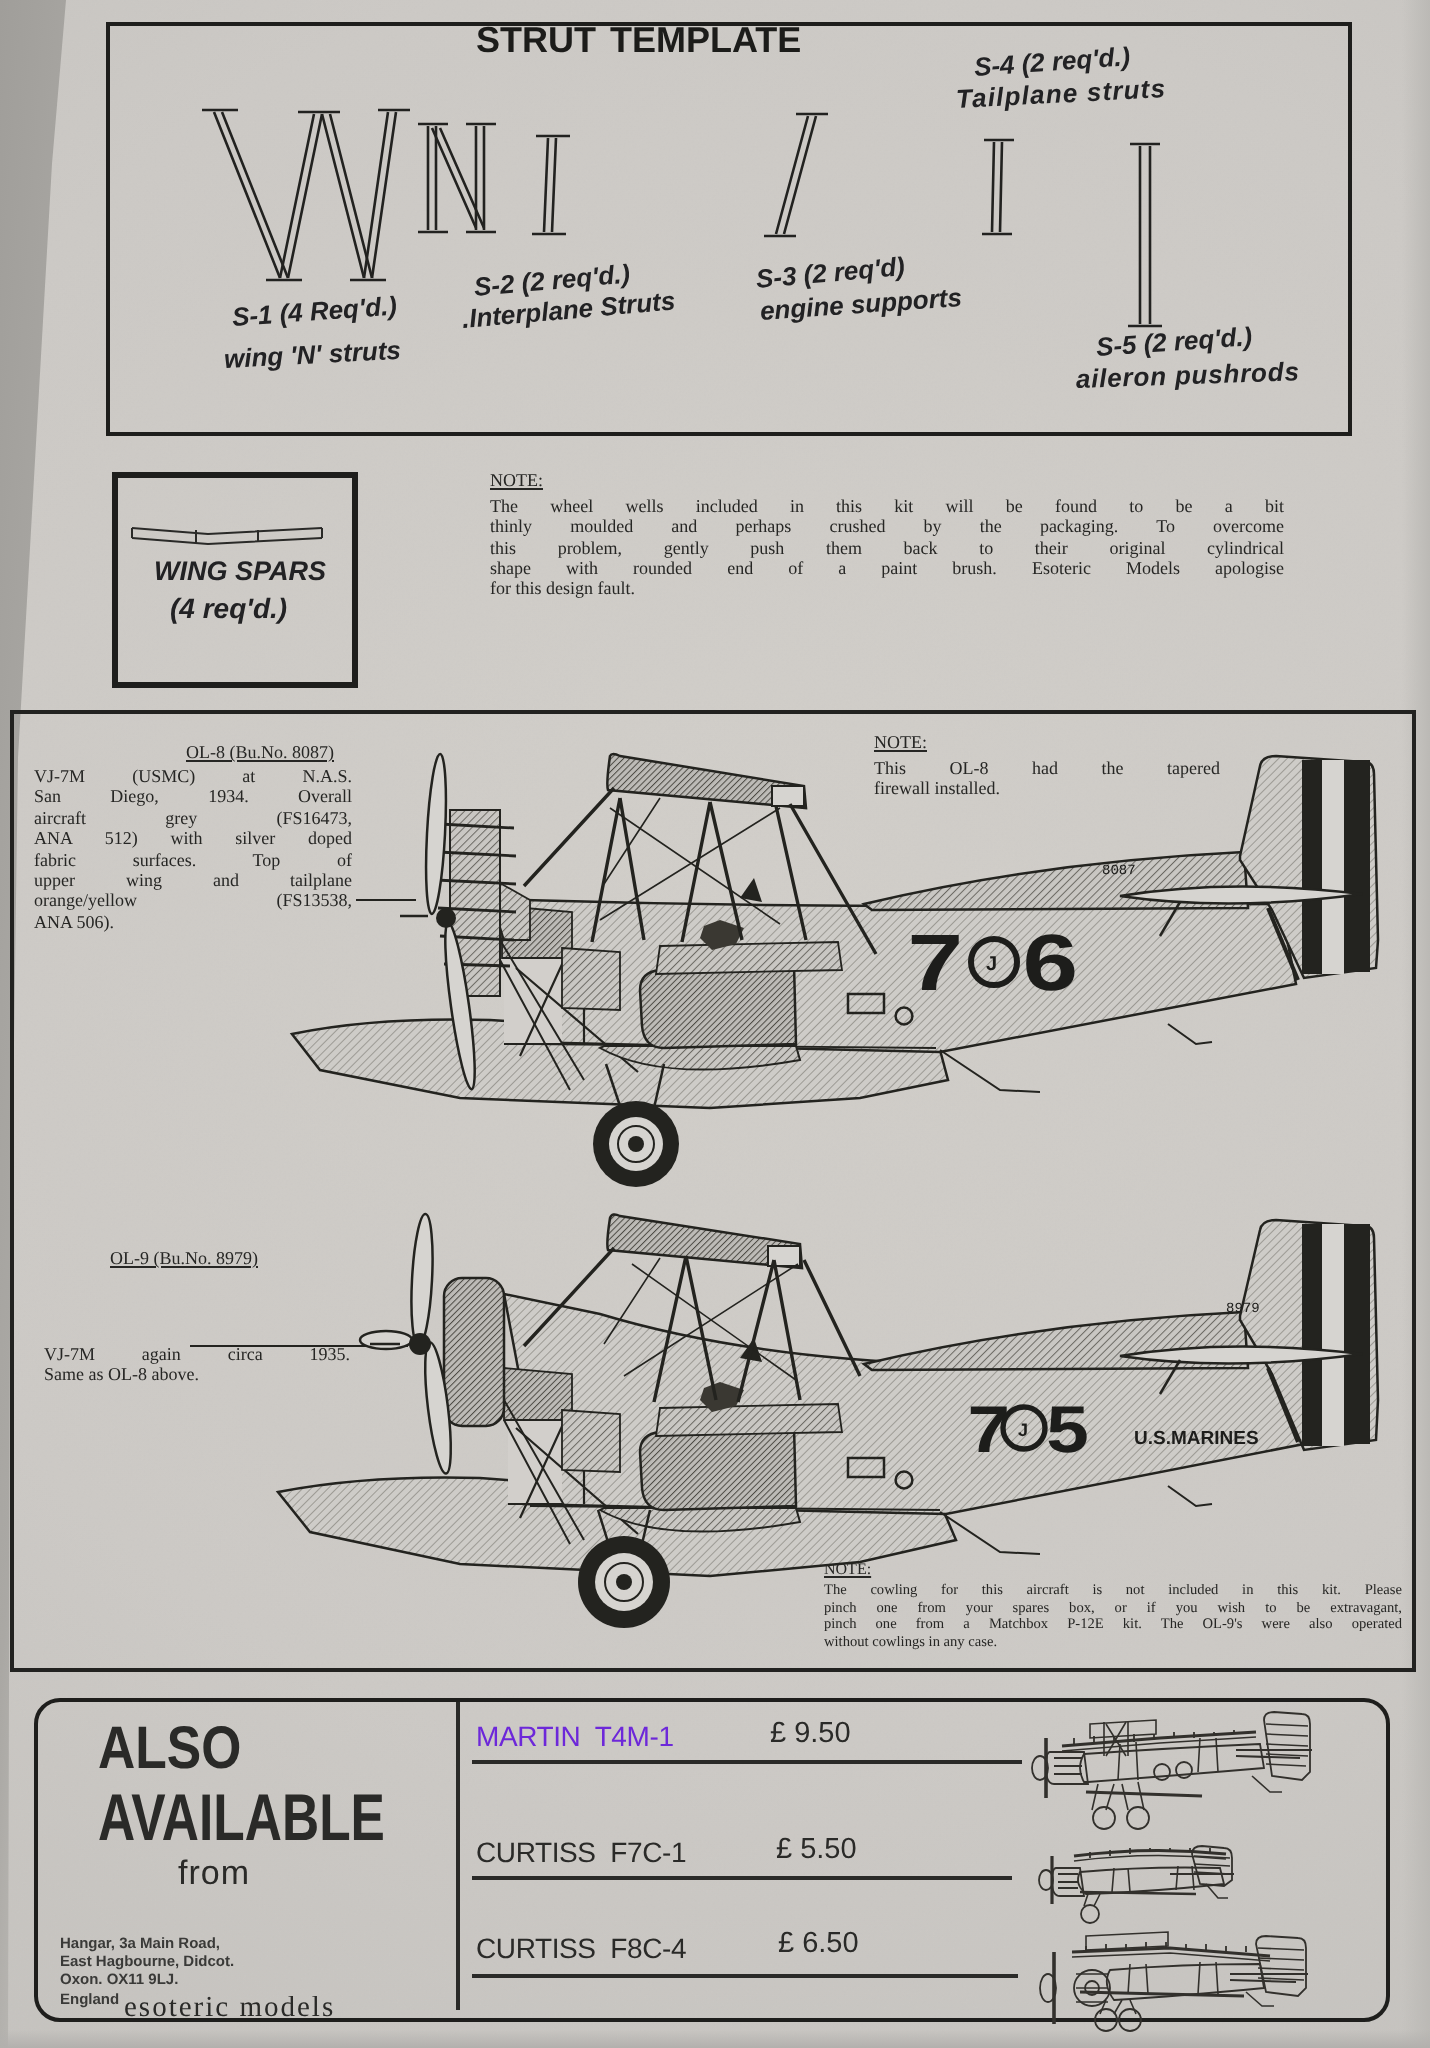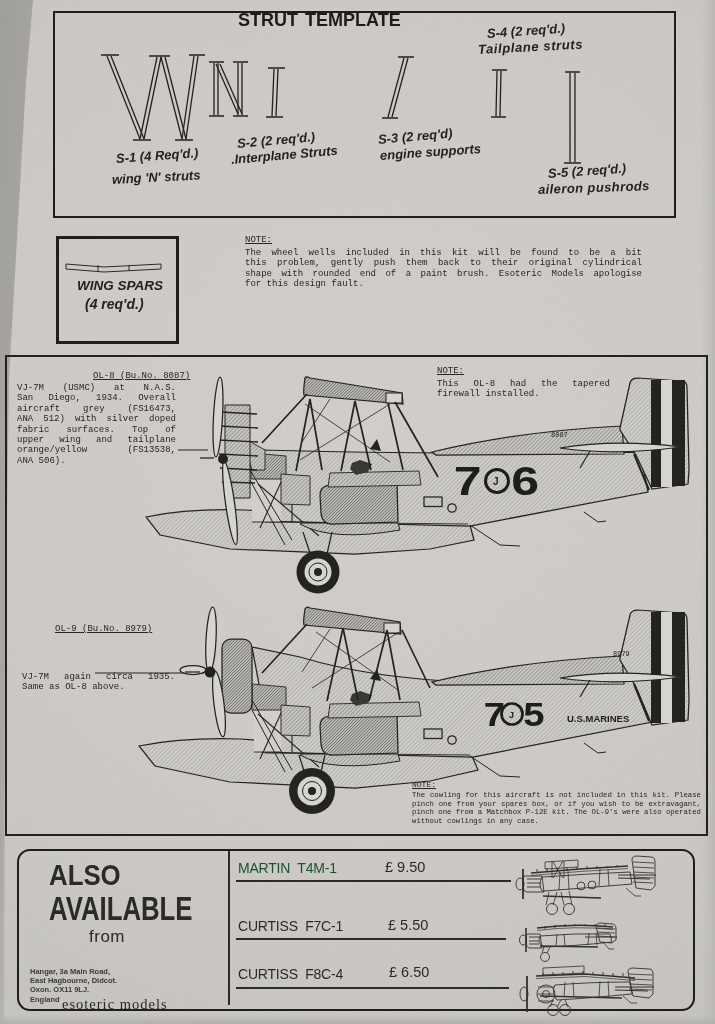--- a/index.html
+++ b/index.html
@@ -8,21 +8,21 @@
   .paper{position:absolute;left:0;top:0;width:715px;height:1024px;
      background:radial-gradient(ellipse 120% 80% at 52% 42%, #d2cfca 0%, #cdcac6 55%, #c2c0bc 100%);}
   .ledge{position:absolute;left:0;top:0;width:36px;height:1024px;
      background:linear-gradient(94deg,#a09e9a 0%, #aaa8a4 55%, #c0beba 82%, rgba(205,203,199,0) 100%);
      clip-path:polygon(0 0, 33px 0, 26px 8%, 9px 37%, 5px 65%, 4px 100%, 0 100%);}
   .redge{position:absolute;right:0;top:0;width:14px;height:1024px;
      background:linear-gradient(270deg,#bbb9b5 0%, rgba(205,203,199,0) 100%);}
   .bedge{position:absolute;left:0;bottom:0;width:715px;height:9px;
      background:linear-gradient(0deg,#b2b0ad 0%, rgba(205,203,199,0) 100%);}
   .box{position:absolute;border:2px solid #1e1e1c;}
-  .tw{font-family:Liberation Mono, monospace;color:#262624;}
+  .tw{font-family:Liberation Serif, serif;color:#262624;}
   .tw div{text-align:justify;text-align-last:justify;}
   .tw div.last{text-align-last:left;}
   .hw{position:absolute;font-family:"Liberation Sans",sans-serif;font-style:italic;
       font-weight:bold;color:#222224;white-space:nowrap;}
   .abs{position:absolute;}
 </style>
 </head>
 <body>
 <div class="paper"></div>
 <svg class="abs" style="left:0;top:0;opacity:0.16;" width="715" height="1024">
@@ -83,20 +83,21 @@
     <path d="M10,33 L48,36 L105,33"></path>
     <path d="M10,28 L10,33 M105,28 L105,33 M42,29 L42,36 M73,29 L73,35"></path>
   </g>
 </svg>
 <div class="hw" style="left:77px;top:278px;font-size:13.5px;">WING SPARS</div>
 <div class="hw" style="left:85px;top:296px;font-size:14px;">(4 req'd.)</div>
 
 <div class="abs tw" style="left:245px;top:235px;font-size:9px;"><span style="text-decoration:underline;">NOTE:</span></div>
 <div class="abs tw" style="left:245px;top:248px;width:397px;font-size:9px;line-height:10.3px;">
 <div>The wheel wells included in this kit will be found to be a bit</div>
+<div>thinly moulded and perhaps crushed by the packaging. To overcome</div>
 <div>this problem, gently push them back to their original cylindrical</div>
 <div>shape with rounded end of a paint brush. Esoteric Models apologise</div>
 <div class="last">for this design fault.</div>
 </div>
 
 <div class="box" style="left:5px;top:355px;width:699px;height:477px;border-width:2.5px;border-color:#222220;"></div>
 <div class="abs tw" style="left:48px;top:371px;font-size:9px;margin-left:45px;"><span style="text-decoration:underline;">OL-8 (Bu.No. 8087)</span></div>
 <div class="abs tw" style="left:17px;top:383px;width:159px;font-size:9px;line-height:10.4px;">
 <div>VJ-7M (USMC) at N.A.S.</div>
 <div>San Diego, 1934. Overall</div>
@@ -283,21 +284,21 @@
 </svg>
 
 <div class="box" style="left:17px;top:849px;width:674px;height:158px;border-width:2.5px;border-radius:13px;"></div>
 <div class="abs" style="left:228px;top:851px;width:2px;height:154px;background:#2a2a28;"></div>
 <div class="abs" style="left:49px;top:858px;font-size:30px;font-weight:bold;color:#2a2a28;transform:scaleX(0.86);transform-origin:left;">ALSO</div>
 <div class="abs" style="left:49px;top:890px;font-size:33px;font-weight:bold;color:#2a2a28;transform:scaleX(0.78);transform-origin:left;">AVAILABLE</div>
 <div class="abs" style="left:89px;top:927px;font-size:17px;letter-spacing:0.5px;color:#2a2a28;">from</div>
 <div class="abs" style="left:62px;top:996px;font-size:14.5px;font-family:'Liberation Serif',serif;color:#2a2a28;letter-spacing:1px;">esoteric models</div>
 <div class="abs" style="left:30px;top:967px;width:140px;text-align:left;font-size:7.5px;font-weight:bold;line-height:9.2px;color:#3a3a38;">Hangar, 3a Main Road,<br>East Hagbourne, Didcot.<br>Oxon. OX11 9LJ.<br>England</div>
 
-<div class="abs" style="left:238px;top:860px;font-size:14px;letter-spacing:-0.2px;color:#14532d;">MARTIN&nbsp; T4M-1</div>
+<div class="abs" style="left:238px;top:860px;font-size:14px;letter-spacing:-0.2px;color:#6d28d9;">MARTIN&nbsp; T4M-1</div>
 <div class="abs" style="left:385px;top:859px;font-size:14.5px;color:#2a2a28;">£ 9.50</div>
 <div class="abs" style="left:236px;top:880px;width:275px;height:1.6px;background:#2a2a28;"></div>
 <div class="abs" style="left:238px;top:918px;font-size:14px;letter-spacing:-0.2px;color:#2a2a28;">CURTISS&nbsp; F7C-1</div>
 <div class="abs" style="left:388px;top:917px;font-size:14.5px;color:#2a2a28;">£ 5.50</div>
 <div class="abs" style="left:236px;top:938px;width:270px;height:1.6px;background:#2a2a28;"></div>
 <div class="abs" style="left:238px;top:966px;font-size:14px;letter-spacing:-0.2px;color:#2a2a28;">CURTISS&nbsp; F8C-4</div>
 <div class="abs" style="left:389px;top:964px;font-size:14.5px;color:#2a2a28;">£ 6.50</div>
 <div class="abs" style="left:236px;top:987px;width:273px;height:1.6px;background:#2a2a28;"></div>
 
 <svg class="abs" style="left:505px;top:850px;" width="185" height="172" viewBox="0 0 185 172">

